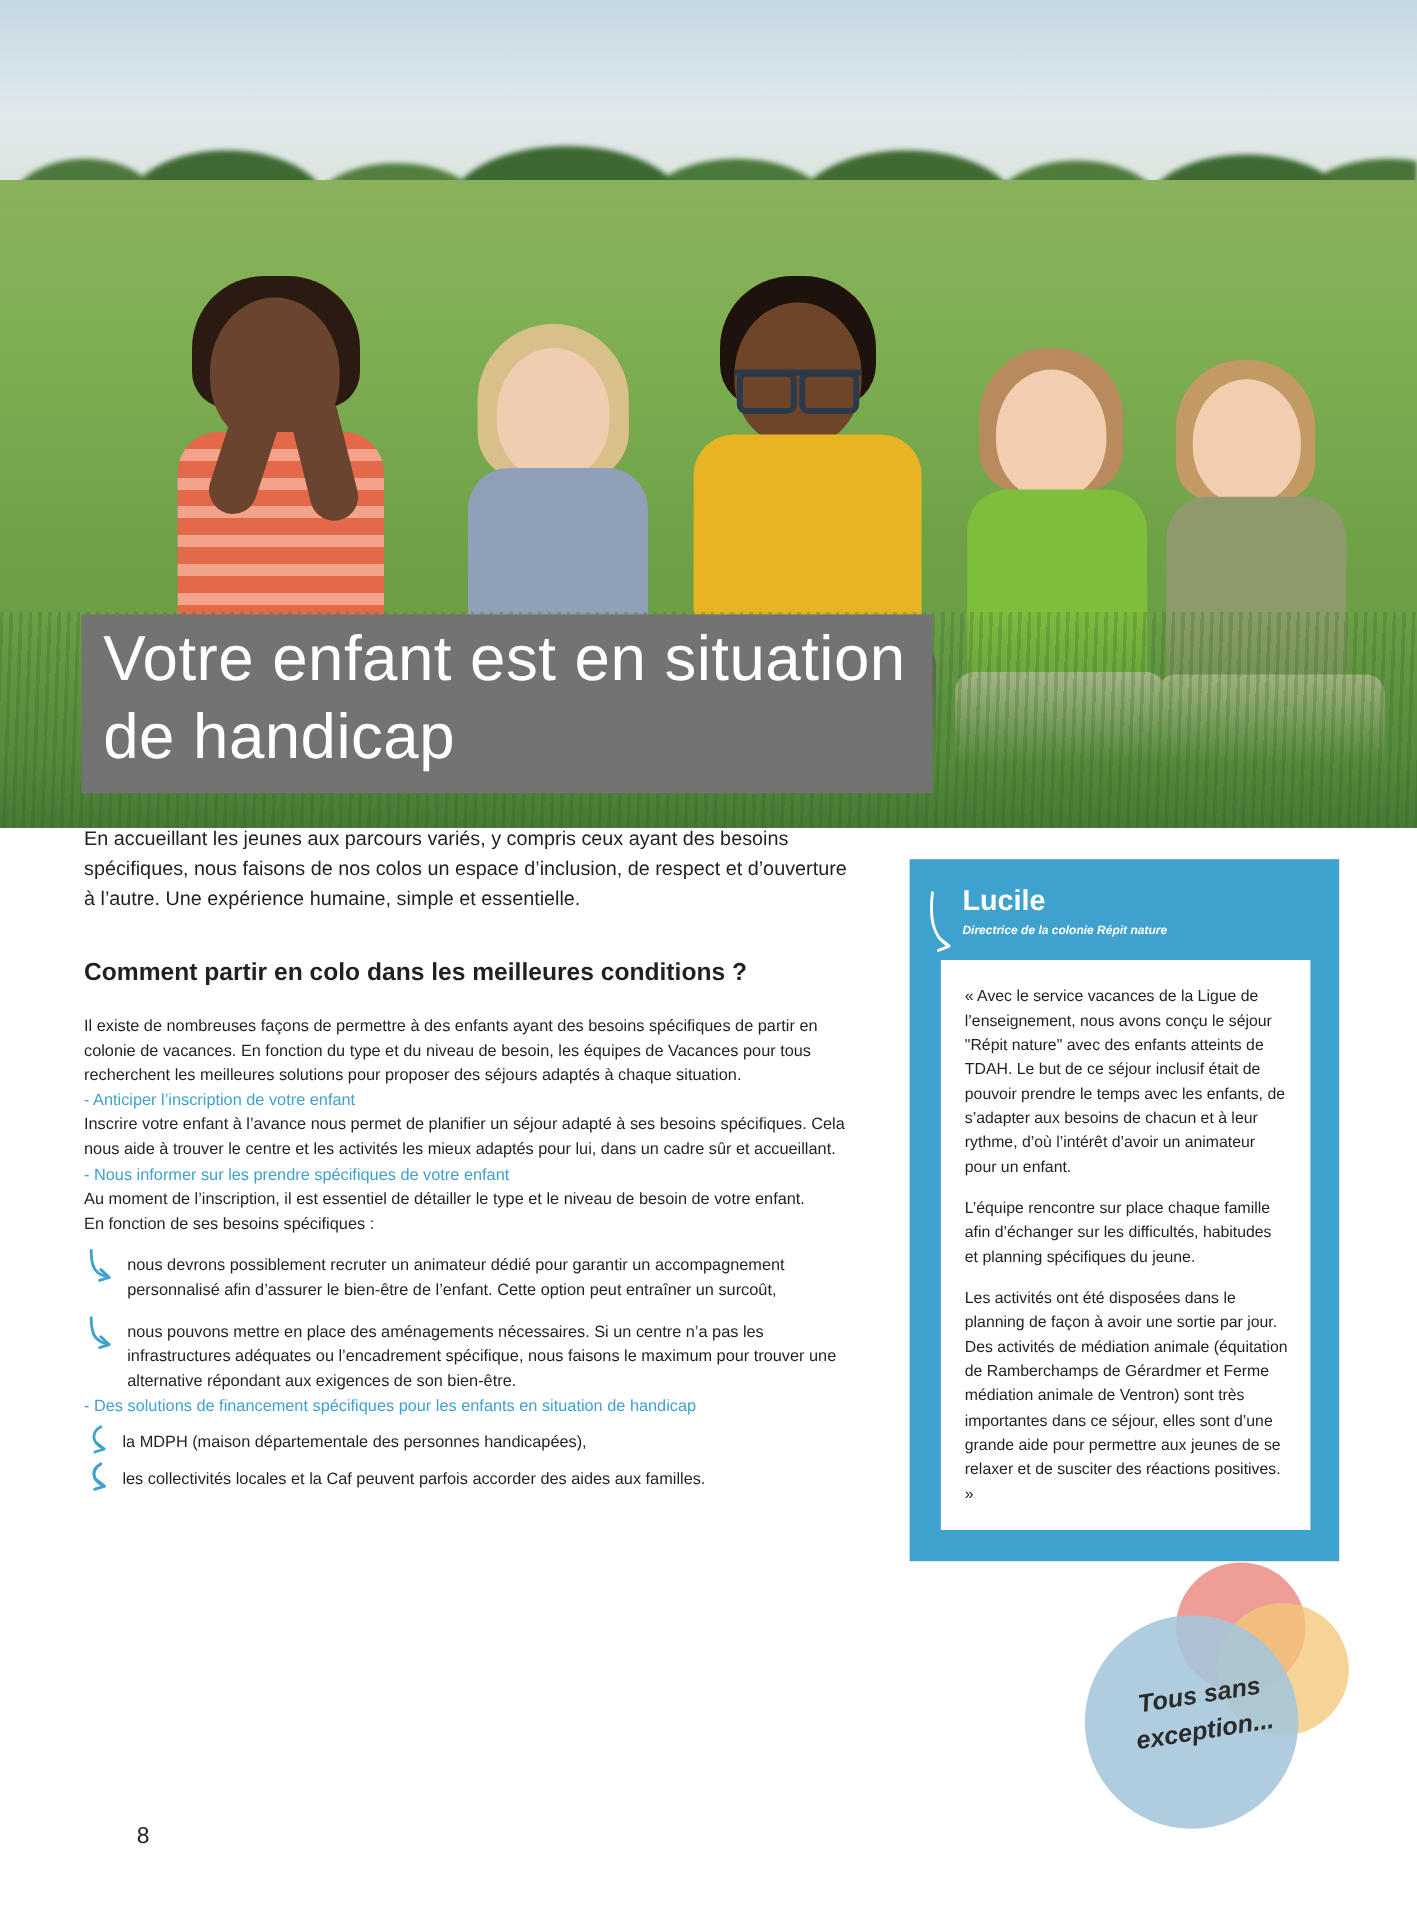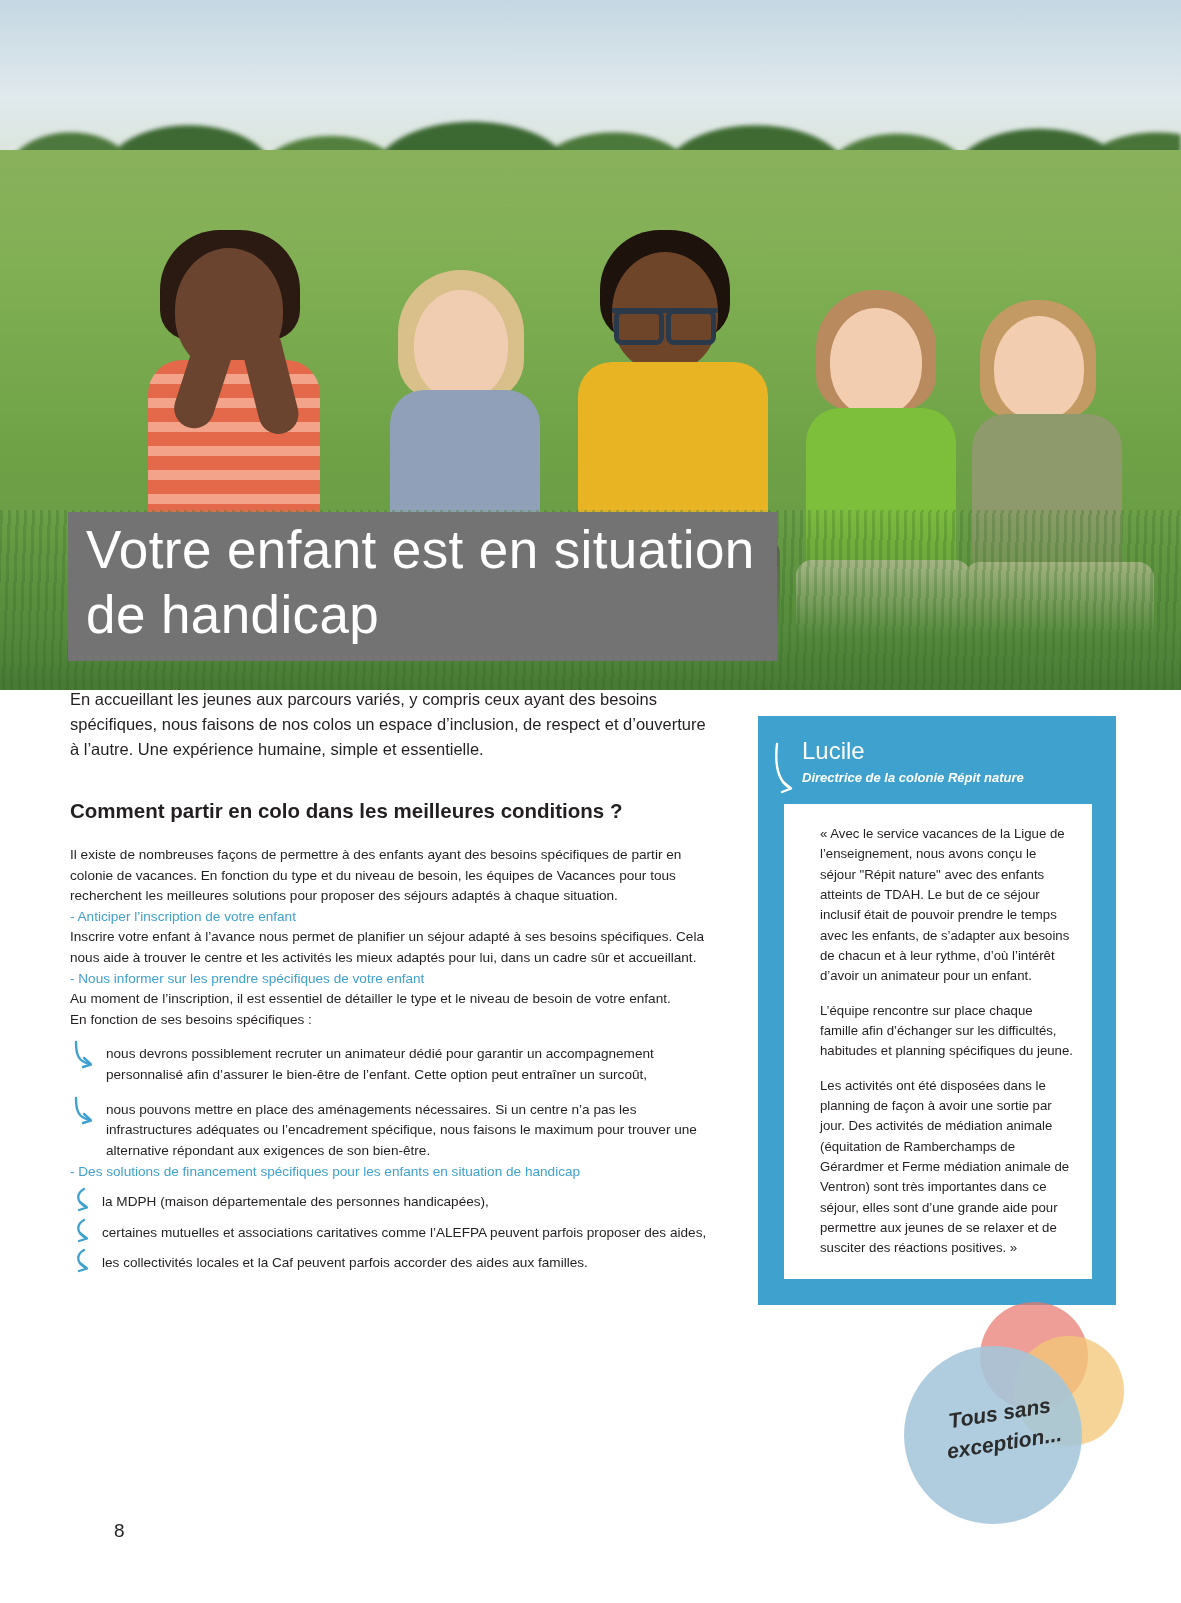--- a/index.html
+++ b/index.html
@@ -186,35 +186,35 @@
     left: 758px;
     top: 716px;
     width: 358px;
     background: #3fa1cd;
     padding: 22px 24px 26px 26px;
     box-sizing: border-box;
   }
   .testimonial .name {
     color: #ffffff;
     font-size: 24px;
-    font-weight: normal;
+    font-weight: bold;
     line-height: 1.1;
     margin: 0 0 6px 18px;
   }
   .testimonial .role {
     color: #ffffff;
-    font-size: 13px;
+    font-size: 10px;
     font-weight: bold;
     font-style: italic;
     line-height: 1.2;
     margin: 0 0 18px 18px;
   }
   .testimonial .quote-card {
     background: #ffffff;
-    padding: 20px 18px 20px 36px;
+    padding: 20px 18px 20px 20px;
   }
   .testimonial .quote-card p {
     font-size: 13.2px;
     line-height: 1.54;
     margin: 0 0 14px 0;
     color: #231f20;
   }
   .testimonial .quote-card p:last-child { margin-bottom: 0; }
   .t-arrow {
     position: absolute;
@@ -356,21 +356,20 @@
       <path d="M12 2 C5 6, 3 14, 14 20" stroke="#3fa1cd" stroke-width="2.3" fill="none" stroke-linecap="round"></path>
       <path d="M8 15 L15 20.5 L7 23" stroke="#3fa1cd" stroke-width="2.3" fill="none" stroke-linecap="round" stroke-linejoin="round"></path>
     </svg>
     <span>la MDPH (maison départementale des personnes handicapées),</span>
   </div>
   <div class="bullet-row small">
     <svg class="arrow-curve" viewBox="0 0 22 26" fill="none">
       <path d="M12 2 C5 6, 3 14, 14 20" stroke="#3fa1cd" stroke-width="2.3" fill="none" stroke-linecap="round"></path>
       <path d="M8 15 L15 20.5 L7 23" stroke="#3fa1cd" stroke-width="2.3" fill="none" stroke-linecap="round" stroke-linejoin="round"></path>
     </svg>
-    <span>certaines mutuelles et associations caritatives comme l’ALEFPA peuvent parfois proposer des aides,</span>
   </div>
   <div class="bullet-row small">
     <svg class="arrow-curve" viewBox="0 0 22 26" fill="none">
       <path d="M12 2 C5 6, 3 14, 14 20" stroke="#3fa1cd" stroke-width="2.3" fill="none" stroke-linecap="round"></path>
       <path d="M8 15 L15 20.5 L7 23" stroke="#3fa1cd" stroke-width="2.3" fill="none" stroke-linecap="round" stroke-linejoin="round"></path>
     </svg>
     <span>les collectivités locales et la Caf peuvent parfois accorder des aides aux familles.</span>
   </div>
 </div>
 

